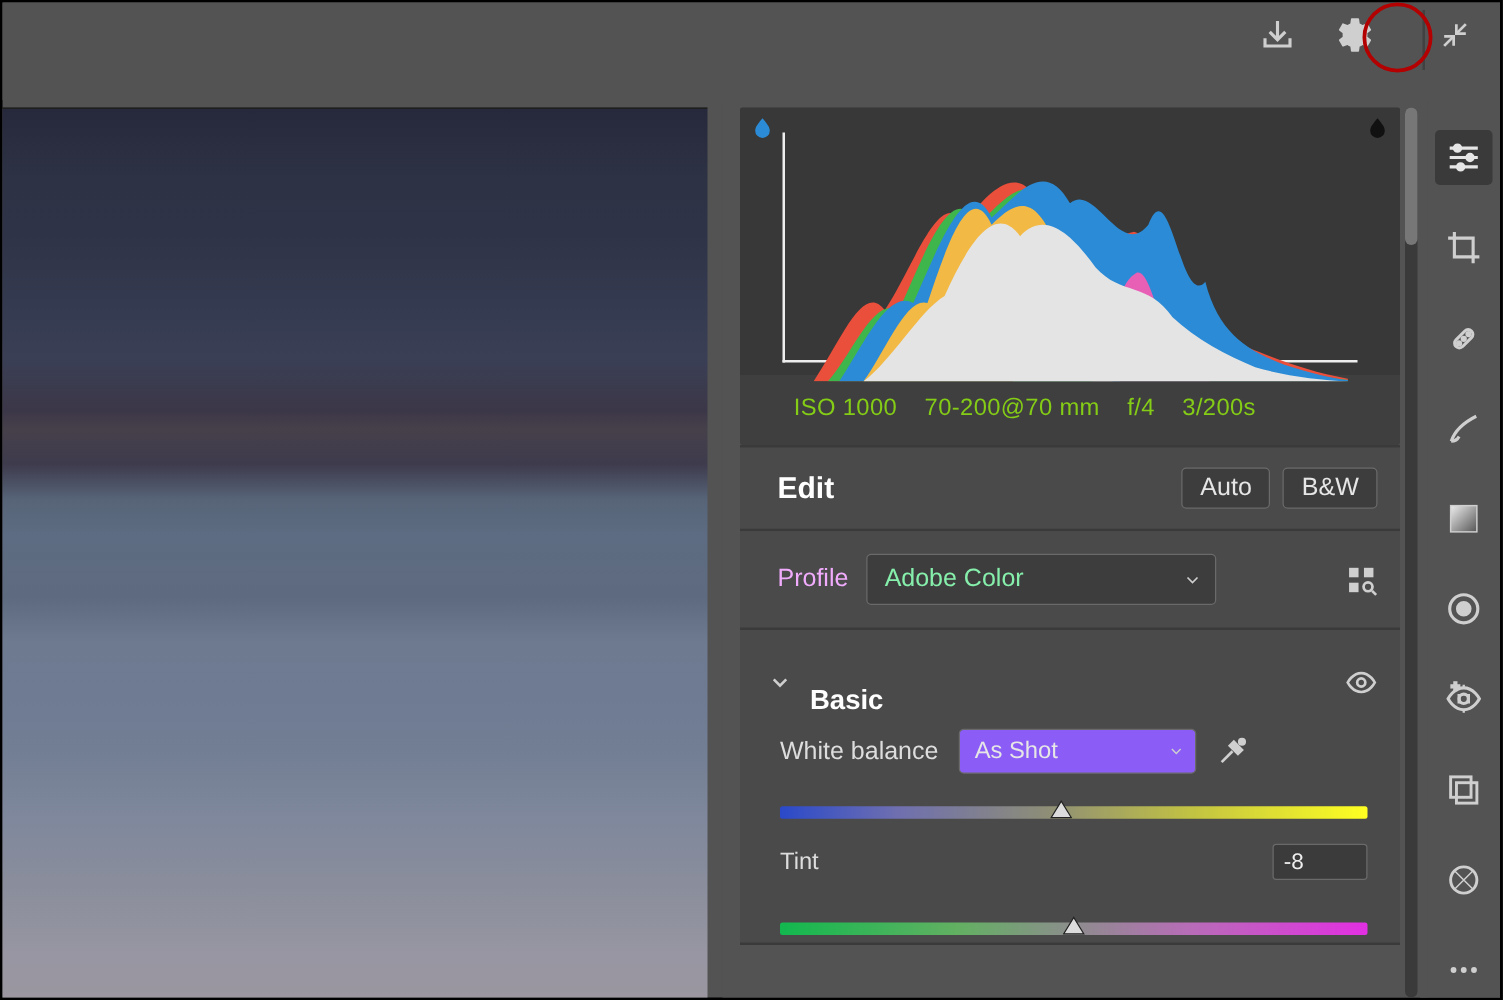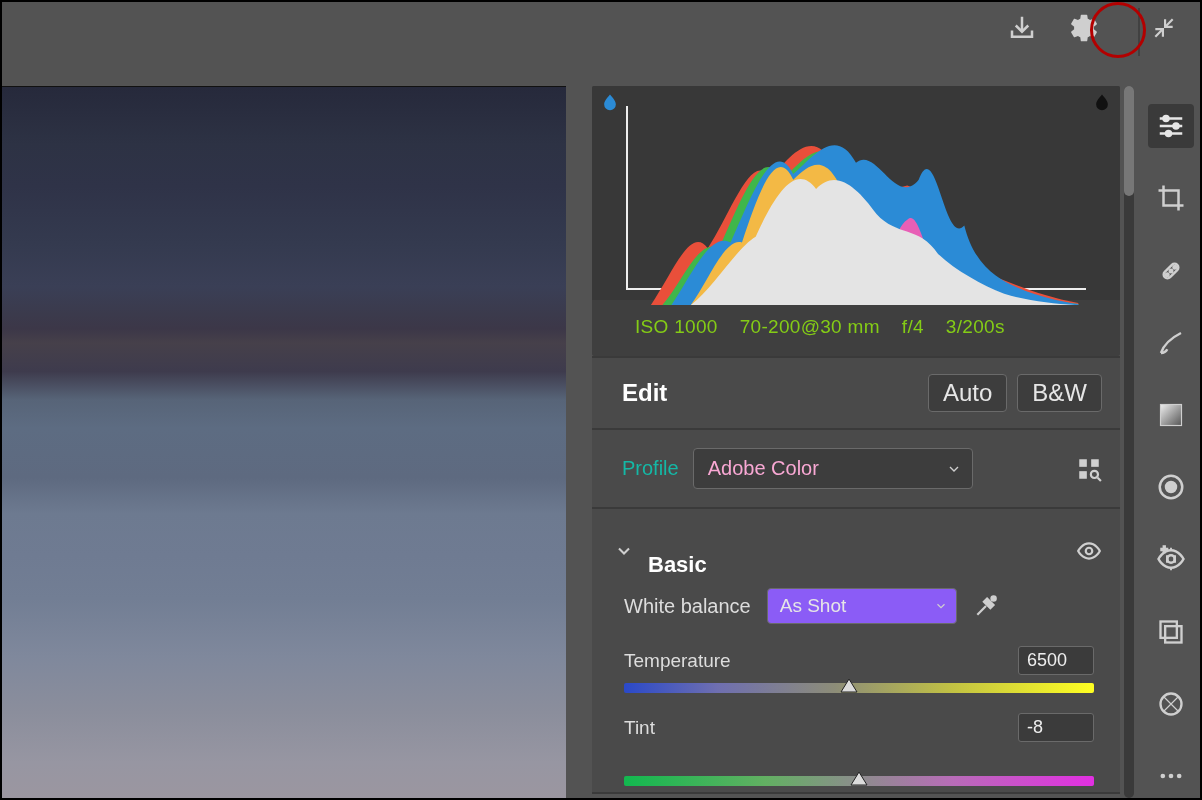--- a/index.html
+++ b/index.html
@@ -47,29 +47,29 @@
   .axis-line { position:absolute; left:34px; right:34px; bottom:10px; height:2px; background:#eee; }
   .axis-line-v { position:absolute; left:34px; bottom:10px; width:2px; top:20px; background:#eee; }
   .exif { display:flex; gap:22px; padding:16px 18px 18px 43px; color:#84cc16; font-size:19px; letter-spacing:0.3px;}
   .exif span { white-space:nowrap; }
 
   
   .edit-row { background:#4a4a4a; border-top:2px solid #3a3a3a; border-bottom:2px solid #3a3a3a;
     padding: 16px 18px 16px 30px; display:flex; align-items:center; justify-content:space-between; margin-right:4px;}
   .edit-title { color:#fff; font-weight:700; font-size:24px; }
   .btn-grp { display:flex; gap:10px; }
-  .pill-btn { background:#3d3d3d; border:1px solid #6a6a6a; color:#e6e6e6; font-size:24px;
+  .pill-btn { background:#3d3d3d; border:1px solid #6a6a6a; color:#e6e6e6; font-size:20px;
     padding:4px 14px; border-radius:4px; cursor:pointer; }
 
   
   .profile-row { background:#4a4a4a; border-bottom:2px solid #3a3a3a; padding:18px 18px 18px 30px;
     display:flex; align-items:center; gap:14px; margin-right:4px;}
-  .profile-label { color:#14b8a6; font-size:20px; }
+  .profile-label { color:#f0abfc; font-size:20px; }
   .dropdown { flex: 0 0 280px; background:#3d3d3d; border:1px solid #6a6a6a; border-radius:4px;
-    color:#f9a8d4; font-size:20px; padding:8px 36px 8px 14px; position:relative; cursor:pointer;}
+    color:#86efac; font-size:20px; padding:8px 36px 8px 14px; position:relative; cursor:pointer;}
   .dropdown .chev { position:absolute; right:10px; top:50%; transform:translateY(-50%); }
   .grid-icon { margin-left:auto; cursor:pointer; display:flex; align-items:center; }
 
   
   .basic-section { background:#4a4a4a; border-bottom:2px solid #3a3a3a; padding:14px 18px 6px 22px;
     display:flex; flex-direction:column; gap:10px; margin-right:4px;}
   .basic-head { display:flex; align-items:center; gap:14px; }
   .basic-head .title { color:#fff; font-size:22px; font-weight:600;margin-top:29px; }
   .basic-head .eye { margin-left:auto; cursor:pointer; }
   .wb-row { display:flex; align-items:center; gap:16px; padding-left:10px; }
@@ -161,21 +161,21 @@
                 <path fill="#3fb64b" d="M30 180 C48 160 62 120 80 130 C98 90 118 35 135 70 C152 55 172 25 190 65 C208 90 230 85 250 80 C270 95 295 150 315 160 C335 168 365 176 395 179 L395 180 Z"></path>
                 <path fill="#2b8bd6" d="M38 180 C55 155 72 115 90 125 C108 85 128 30 145 65 C162 50 182 22 200 55 C218 40 235 95 255 70 C270 30 278 130 295 110 C305 150 330 160 350 168 C368 174 385 178 395 179 L395 180 Z"></path>
                 <path fill="#f3b945" d="M55 180 C70 160 85 120 100 125 C115 80 130 38 145 70 C160 55 175 45 190 85 C200 110 215 140 230 160 L230 180 Z"></path>
                 <path fill="#e85fb6" d="M215 180 C225 150 235 110 245 105 C255 95 262 140 270 150 C278 160 288 172 298 178 L298 180 Z"></path>
                 <path fill="#49d0d8" d="M160 180 C172 150 185 95 198 90 C210 85 222 130 235 145 L235 180 Z"></path>
                 <path fill="#e4e4e4" d="M55 180 C75 165 95 130 112 120 C130 80 148 55 165 78 C182 60 200 75 218 100 C236 120 255 110 272 135 C288 150 310 162 330 170 C350 176 375 179 395 180 L395 180 Z"></path>
               </svg>
             </div>
             <div class="exif">
               <span>ISO 1000</span>
-              <span>70-200@30 mm</span>
+              <span>70-200@70 mm</span>
               <span>f/4</span>
               <span>3/200s</span>
             </div>
           </div>
 
           <div class="edit-row">
             <div class="edit-title">Edit</div>
             <div class="btn-grp">
               <div class="pill-btn">Auto</div>
               <div class="pill-btn">B&amp;W</div>
@@ -230,24 +230,20 @@
               <div class="dropper">
                 <svg width="26" height="26" viewBox="0 0 24 24" fill="none" stroke="#cfcfcf" stroke-width="2">
                   <path d="M4 20l8-8"></path>
                     <path d="M13 5l6 6-3 3-6-6z" fill="#cfcfcf"></path>
                     <circle cx="19" cy="5" r="2" fill="#cfcfcf"></circle>
                 </svg>
               </div>
             </div>
 
             <div class="slider-block" style="margin-top:10px;">
-              <div class="slider-top">
-                <div class="slider-label">Temperature</div>
-                <div class="slider-val">6500</div>
-              </div>
               <div class="track track-temp">
                 <div class="thumb" style="left:46%;">
                   <svg width="18" height="16" viewBox="0 0 18 16">
                       <path d="M1 15 L9 2 L17 15 Z" fill="#dcdcdc" stroke="#222" stroke-width="1"></path>
                     </svg>
                 </div>
               </div>
             </div>
 
             <div class="slider-block" style="margin-top:8px;gap:30px;">

